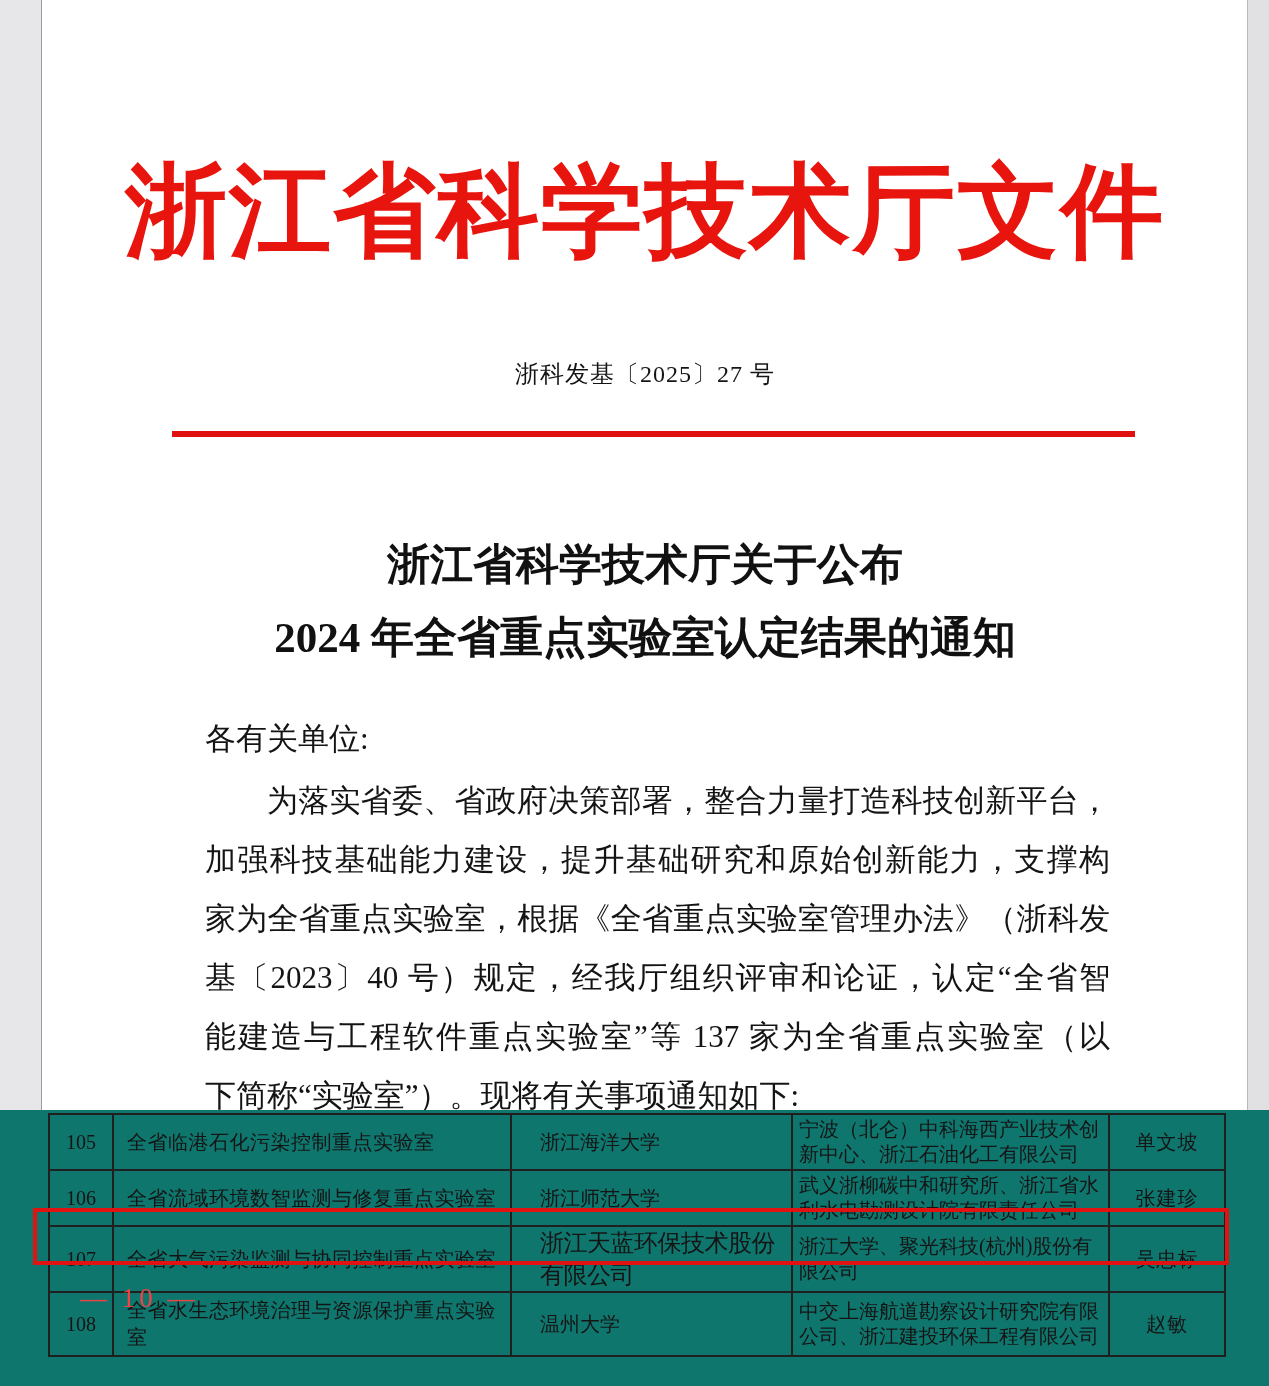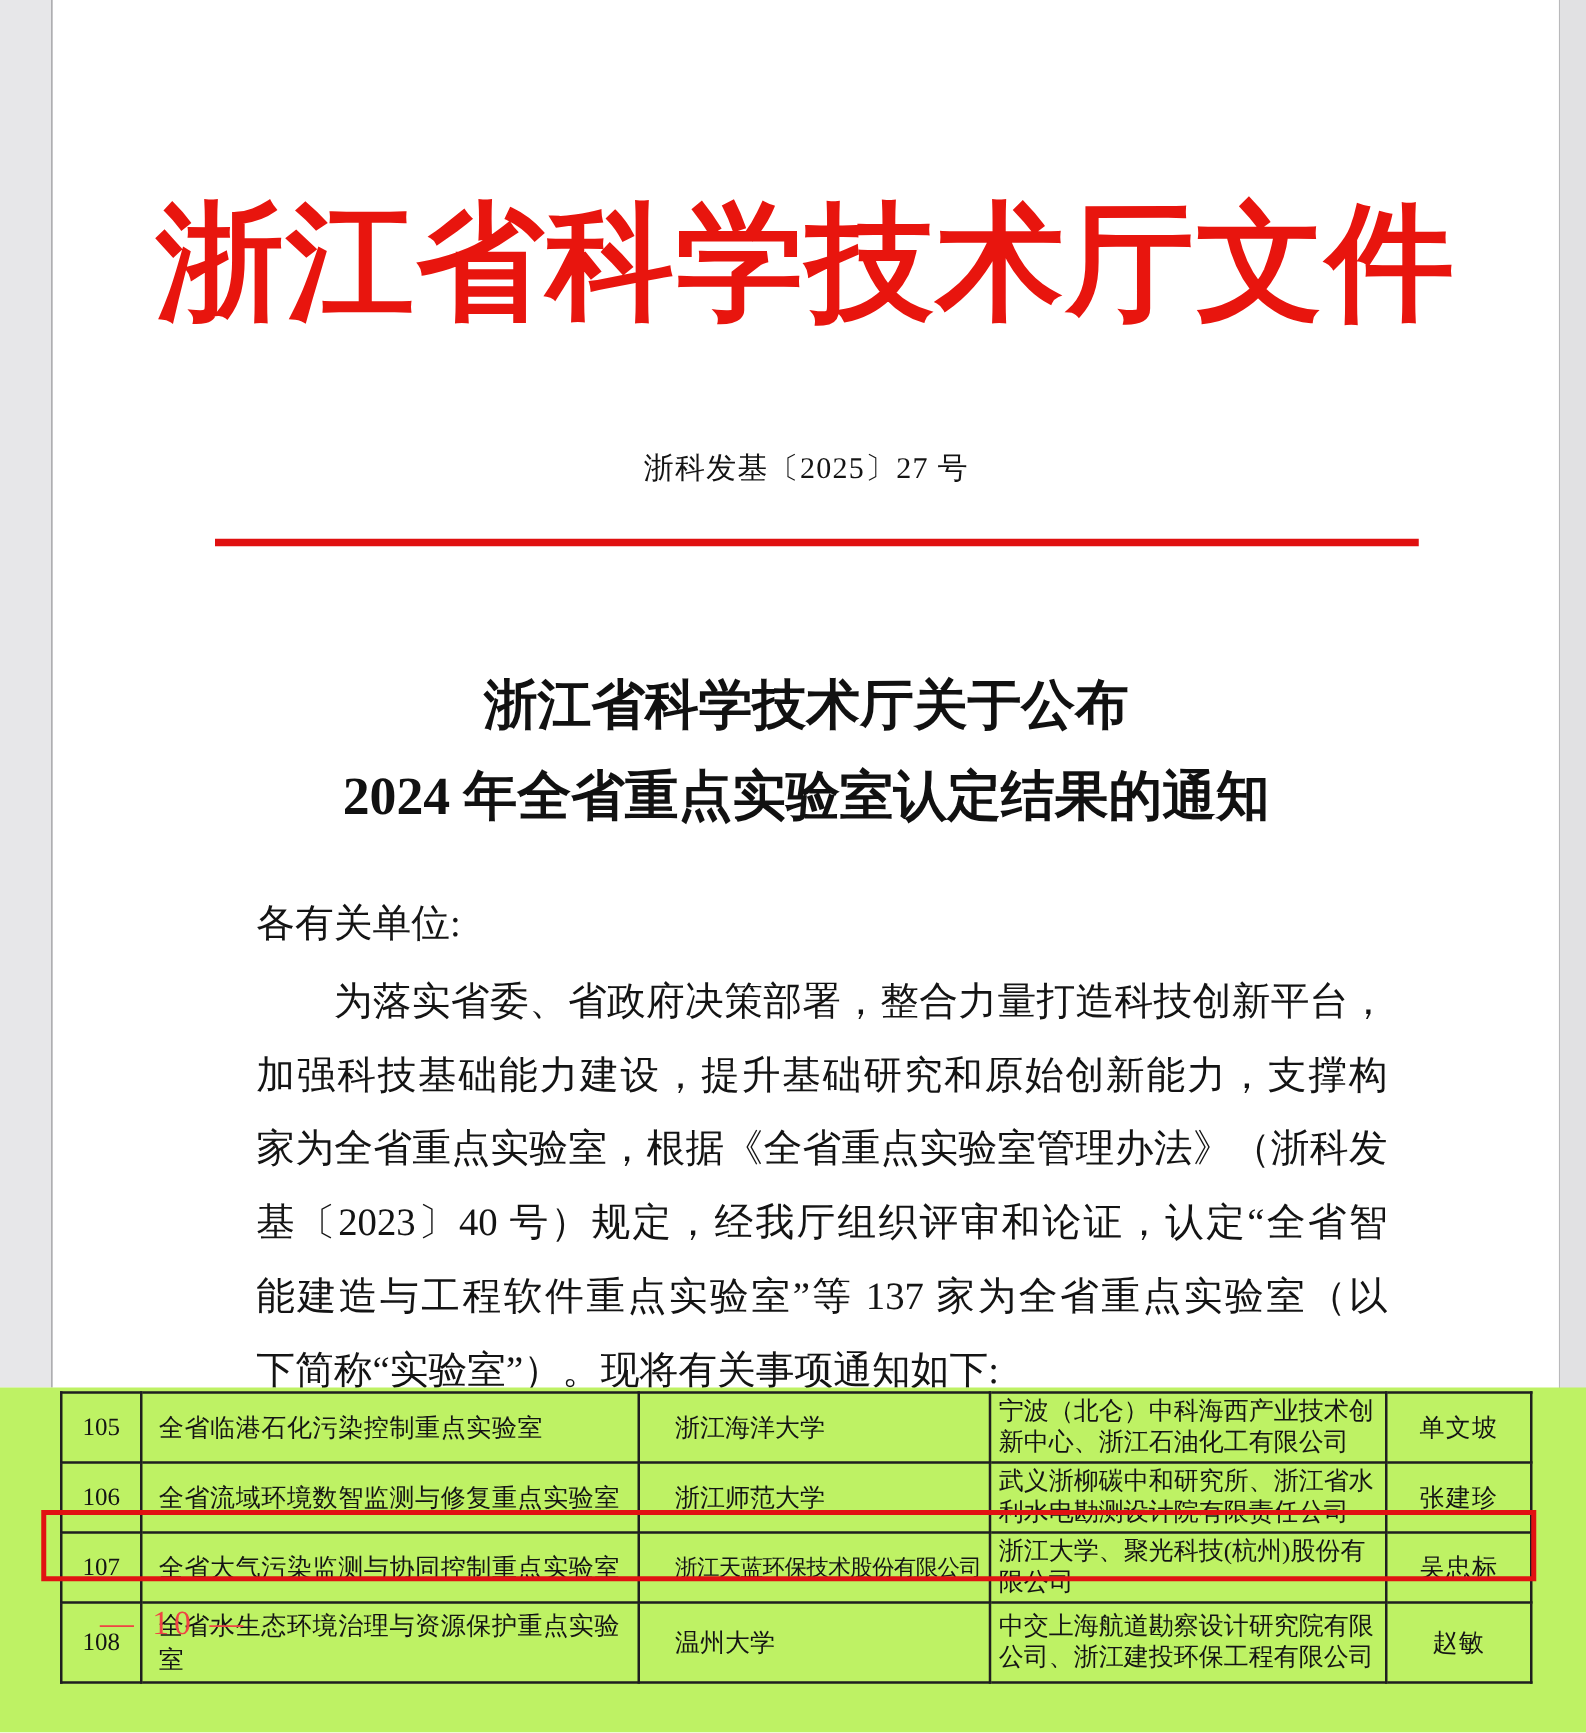--- a/index.html
+++ b/index.html
@@ -62,39 +62,39 @@
     line-height: 59px;
     text-align: justify;
     text-align-last: justify;
     white-space: nowrap;
   }
   .body-line.first { text-indent: 2em; }
   .body-line.last { text-align-last: left; }
   
   .table-section {
     position: absolute; left: 0; top: 1110px; width: 1269px; height: 276px;
-    background: #bef264;
+    background: #0f766e;
   }
   table.results {
     position: absolute; left: 48px; top: 3px;
     border-collapse: collapse;
     table-layout: fixed;
     width: 1172px;
   }
   table.results td {
     border: 2px solid #1f1f1f;
     font-size: 20px;
     color: #141414;
     vertical-align: middle;
     overflow: hidden;
   }
   td.cell-no { text-align: center; width: 64px; }
   td.cell-lab { width: 398px; padding-left: 13px; letter-spacing: 0.5px; }
   td.cell-host { width: 281px; padding-left: 28px; }
-  td.cell-host.shrink { font-size: 18px; letter-spacing: -0.5px; }
+  td.cell-host.shrink { font-size: 24px; letter-spacing: -0.5px; }
   td.cell-partners {
     width: 317px; padding: 2px 6px;
     font-size: 19px; line-height: 25px;
   }
   td.cell-director { width: 116px; text-align: center; letter-spacing: 1px; }
   tr.r1 { height: 52px; }
   tr.r2 { height: 47px; margin-top: 31px; }
   tr.r3 { height: 52px; }
   tr.r4 { height: 64px; }
   .highlight-box {

